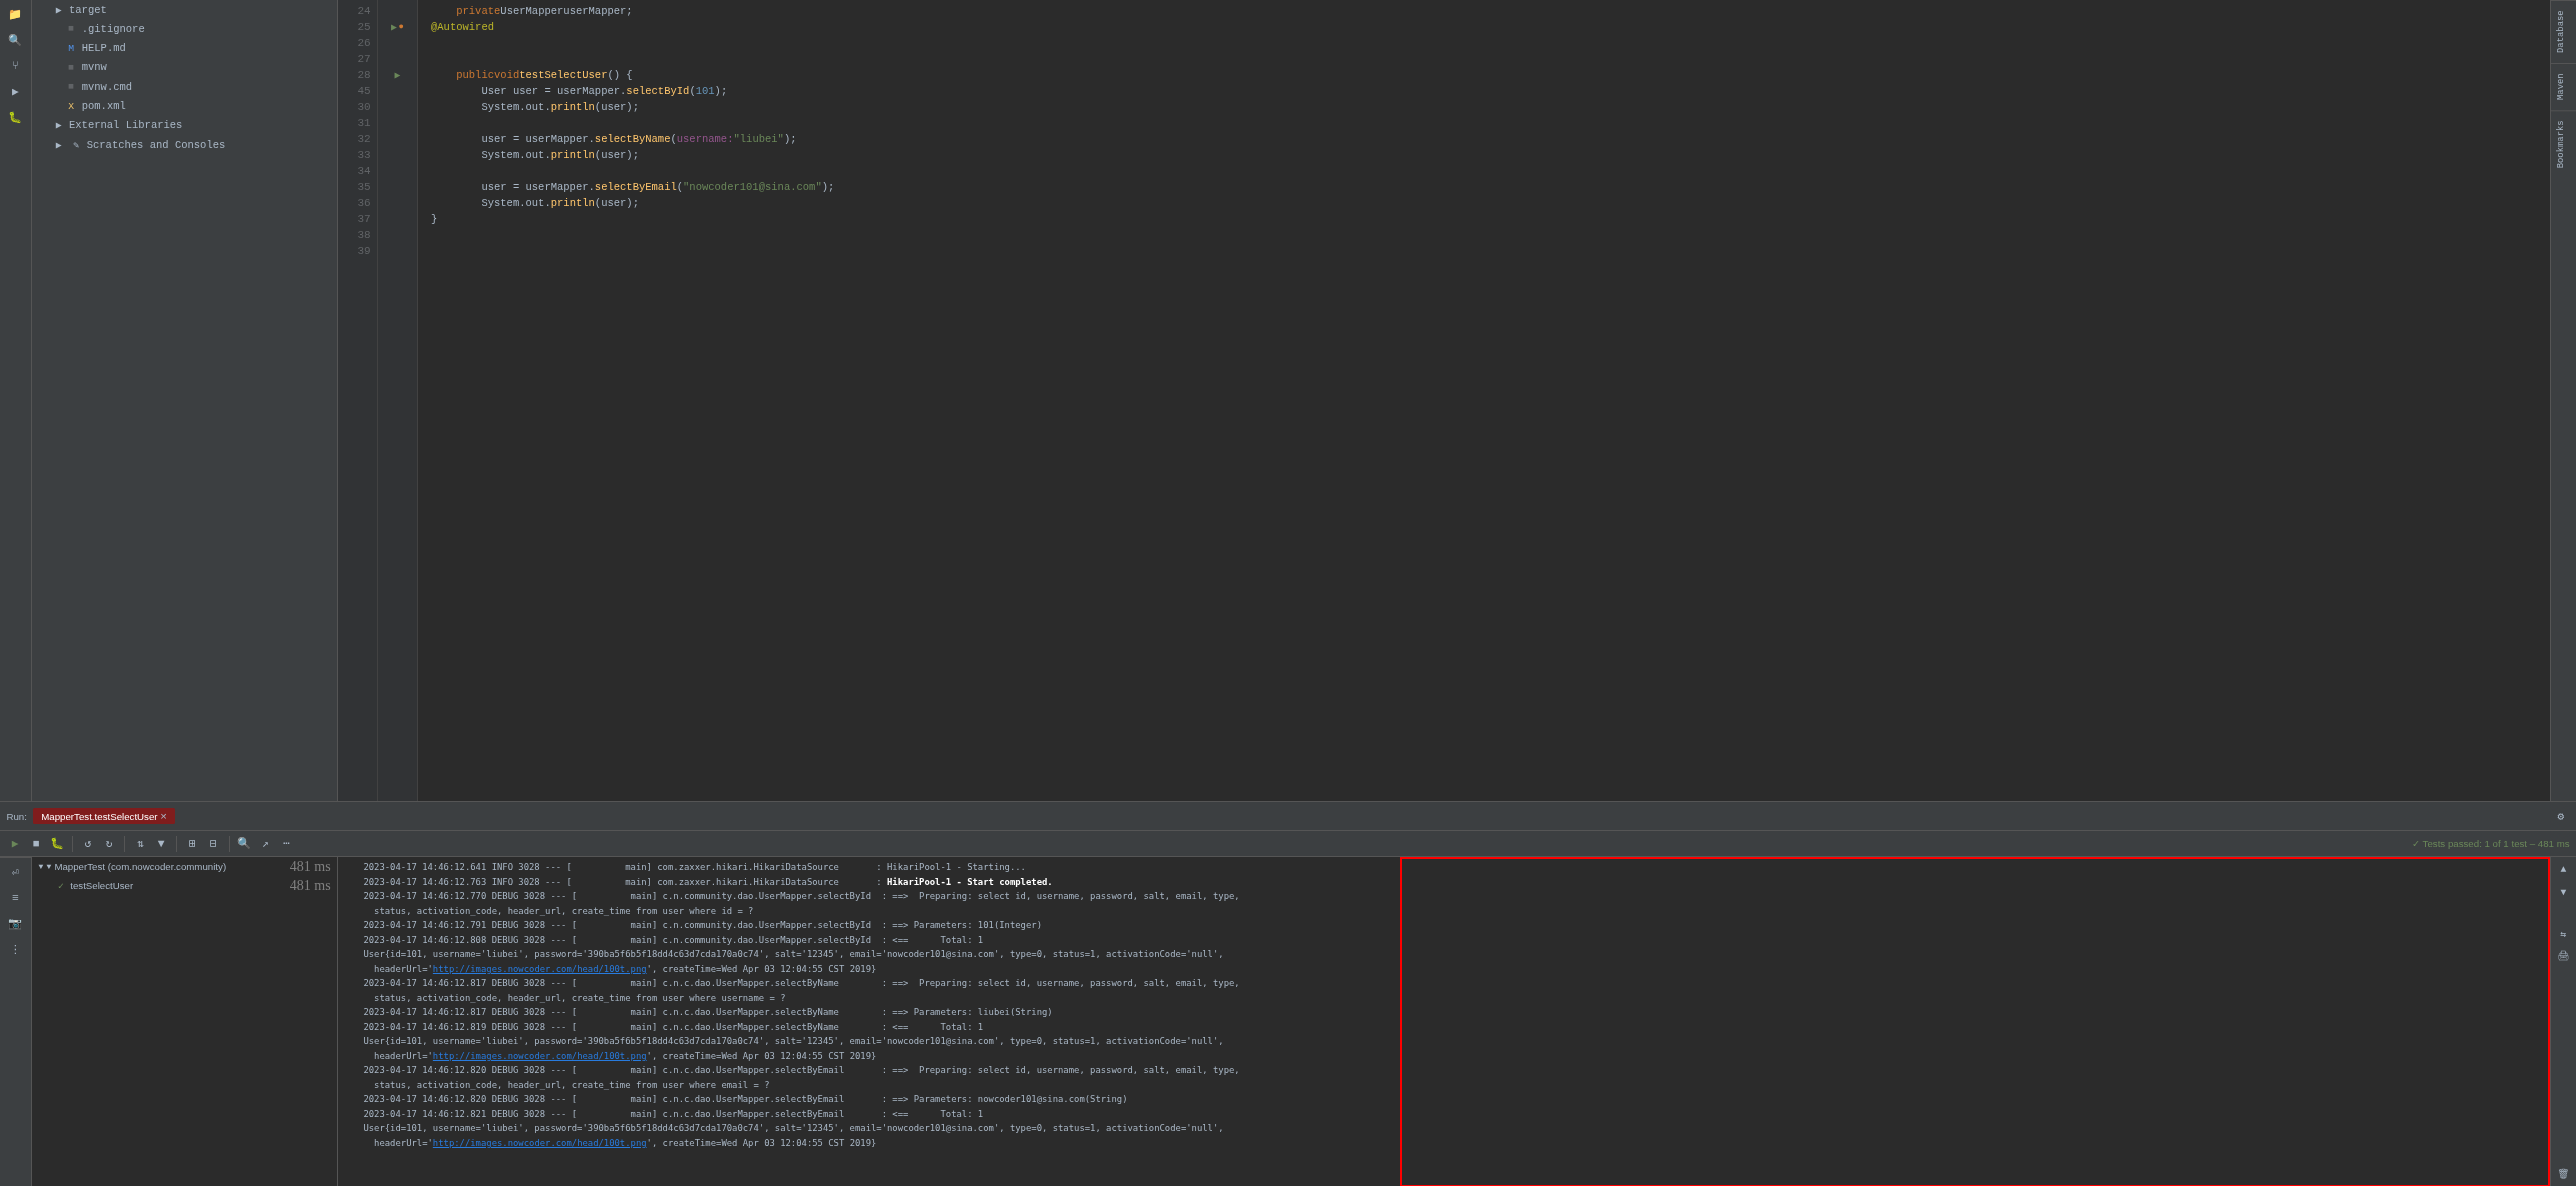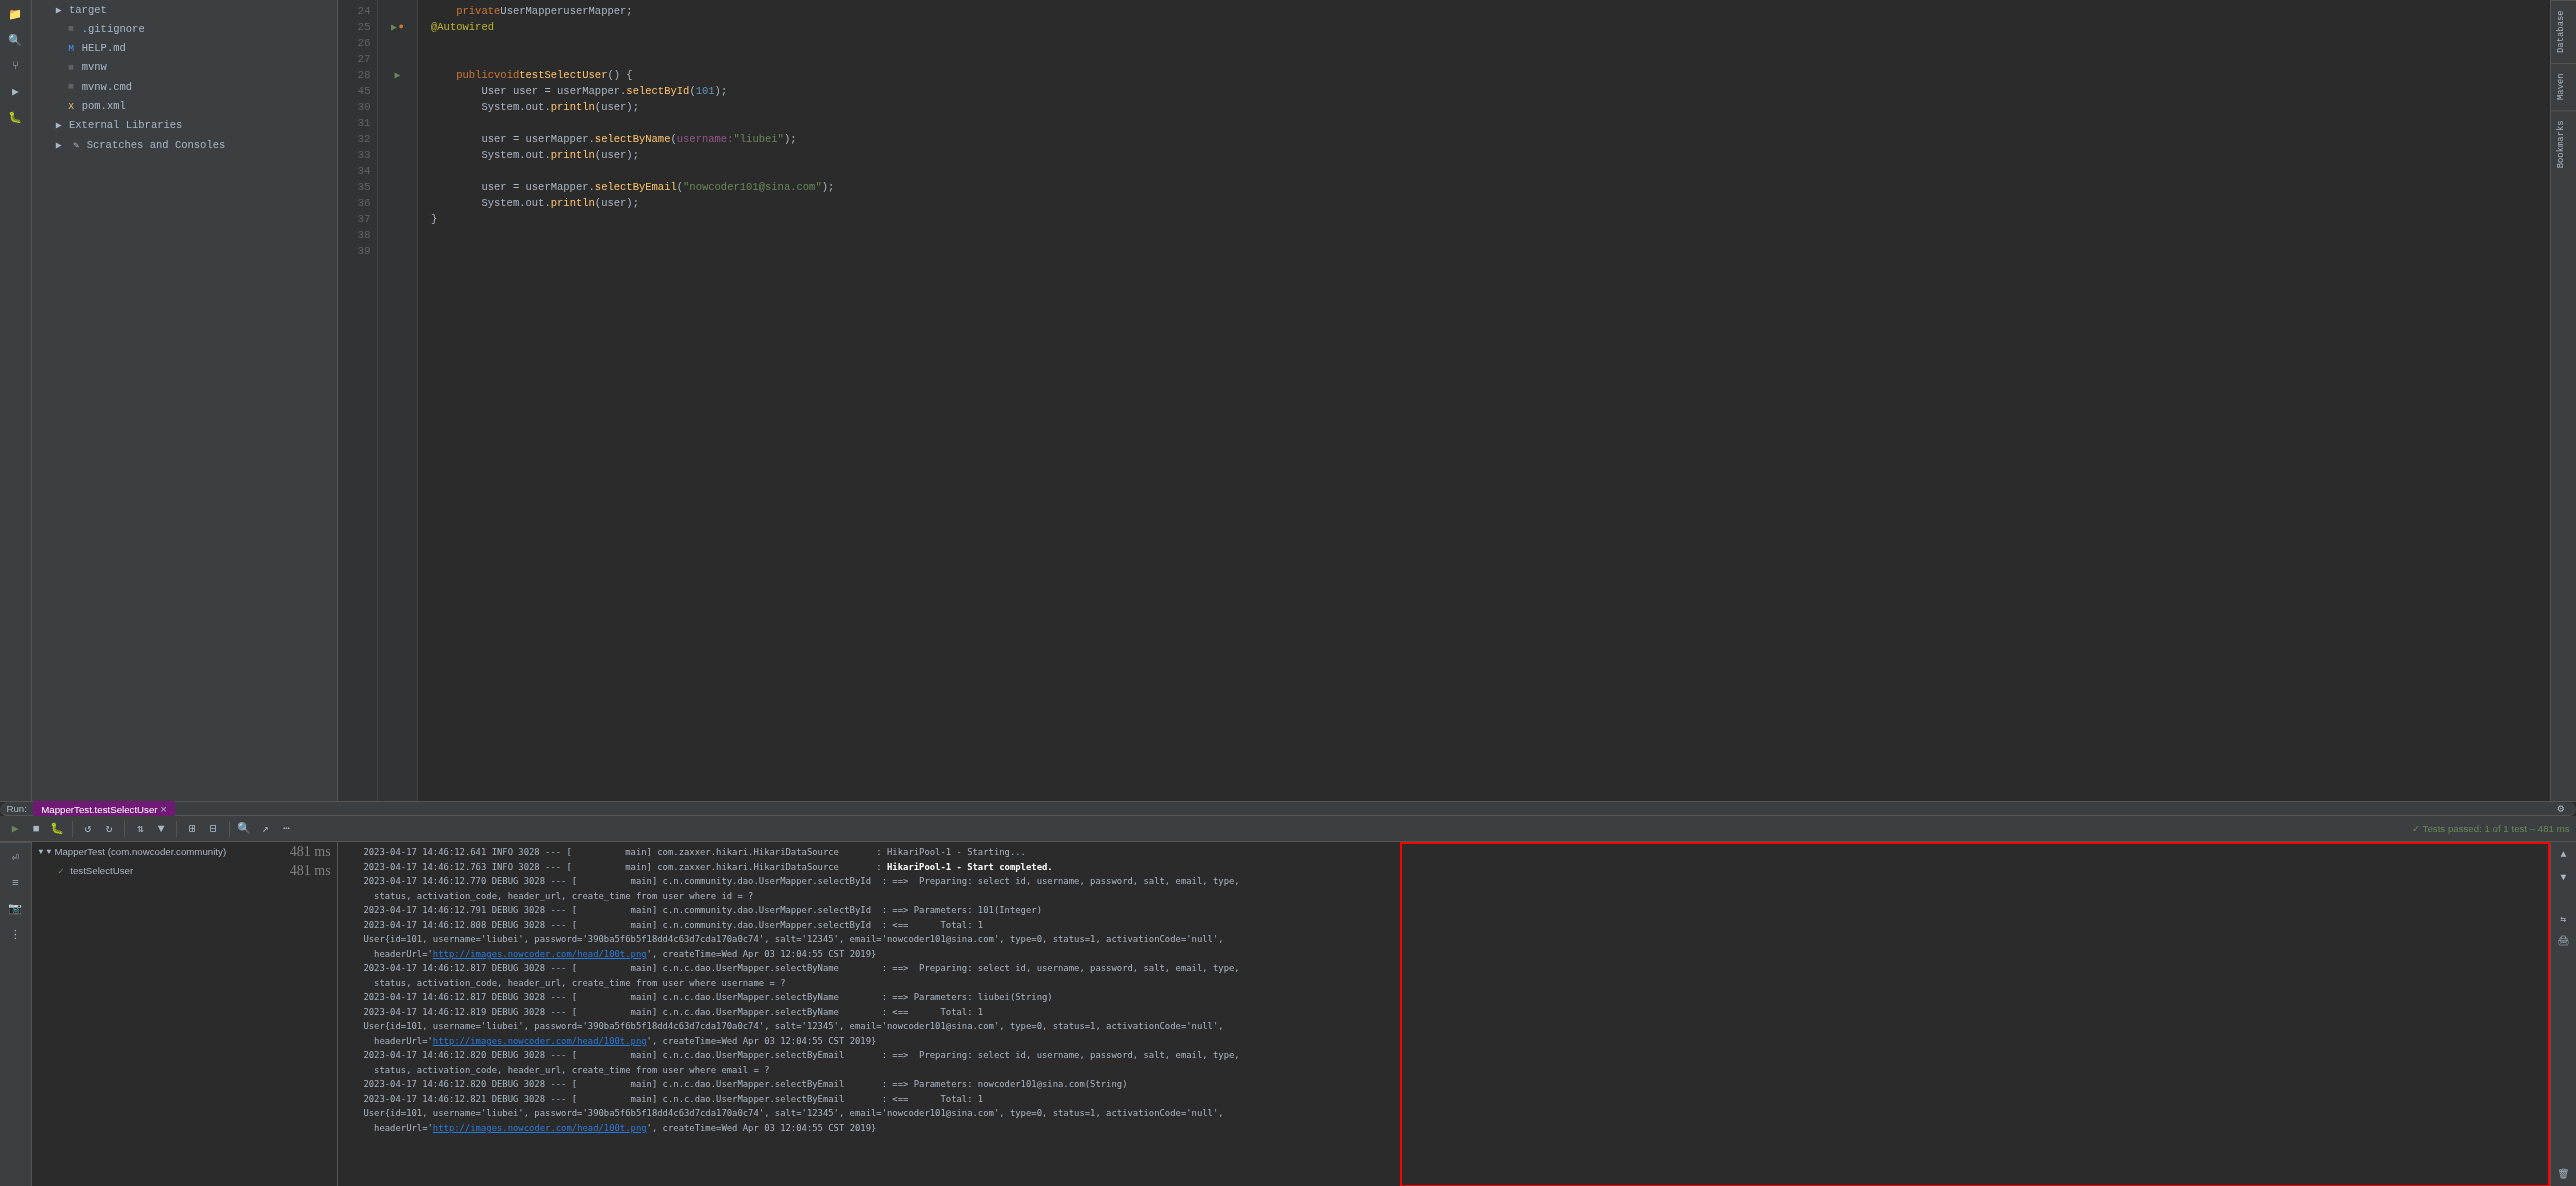--- a/index.html
+++ b/index.html
@@ -156,34 +156,33 @@
       display: flex;
       flex-direction: column;
       flex-shrink: 0;
     }
 
     .run-header {
       display: flex;
       align-items: center;
       background: #3c3f41;
       border-bottom: 0.8px solid #555;
-      height: 14px;
+      height: 29px;
       padding: 0 6.4px;
       gap: 6.4px;
-      border-radius: 8px;
     }
 
     .run-label {
       color: #a9b7c6;
       font-size: 9.7px;
       font-family: 'Segoe UI', sans-serif;
     }
 
     .tab-active {
-      background: #701a75;
+      background: #7f1d1d;
       color: white;
       padding: 1.6px 8px;
       border-radius: 1.6px;
       font-size: 9.7px;
       cursor: pointer;
       font-family: 'Segoe UI', sans-serif;
     }
 
     .tab-close {
       color: #a9b7c6;

